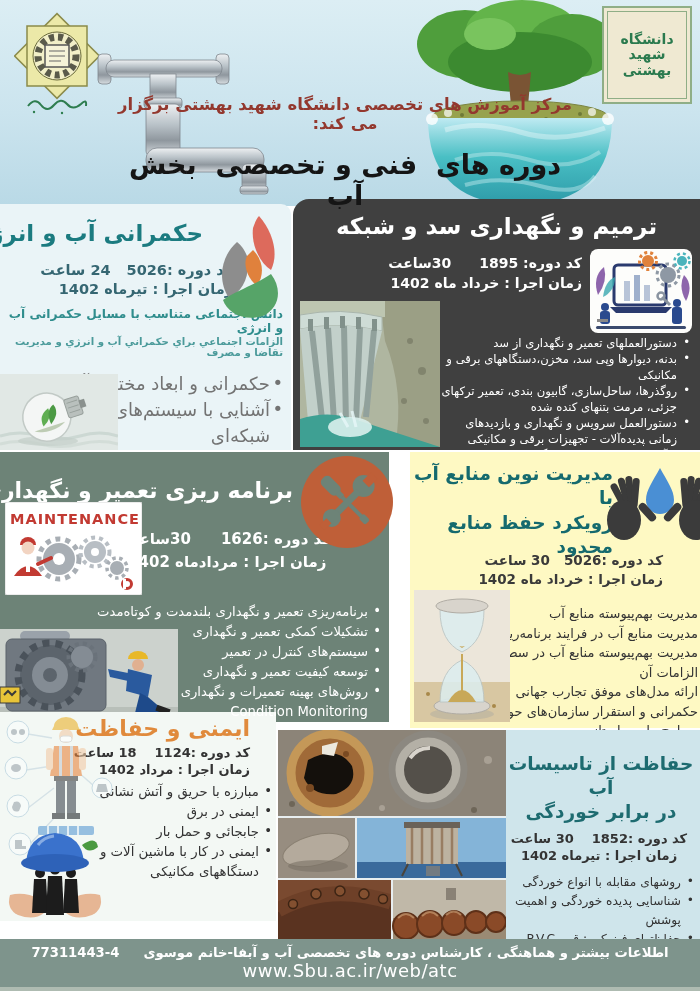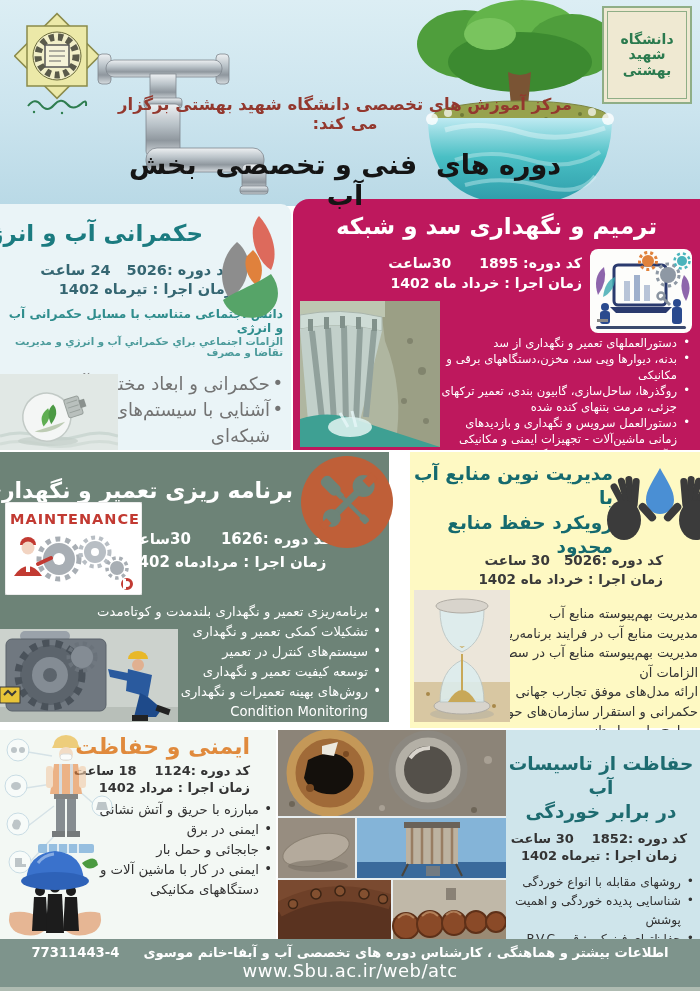--- a/index.html
+++ b/index.html
@@ -28,21 +28,21 @@
   .bullets li.no-marker::before{content:"";}
   
   .governance{left:0;top:204px;width:291px;height:246px;background:#eaf4f7;border-radius:0 10px 0 0;}
   .governance h2{margin:16px 88px 0 4px;font-size:23px;color:#1b7b80;text-align:right;white-space:nowrap;}
   .governance .info{margin:16px 58px 0 0;gap:16px;color:#356672;font-weight:bold;font-size:14.5px;}
   .governance .time{margin:3px 58px 0 0;color:#356672;font-weight:bold;font-size:14.5px;text-align:right;}
   .governance .sub1{margin:10px 8px 0 4px;font-size:12.2px;font-weight:600;color:#2f8d8d;text-align:right;}
   .governance .sub2{margin:1px 8px 0 4px;font-size:10.2px;font-weight:600;color:#4a9a9a;text-align:right;}
   .governance .bullets{margin:13px 8px 0 0;font-size:18px;color:#737373;line-height:1.45;padding-left:34px;}
   
-  .dam{left:293px;top:199px;width:407px;height:251px;background:#be185d;border-radius:16px 0 0 0;}
+  .dam{left:293px;top:199px;width:407px;height:251px;background:#404040;border-radius:16px 0 0 0;}
   .dam h2{padding-top:14px;text-align:center;font-size:23px;color:#ffffff;}
   .dam .info-wrap{position:absolute;right:118px;top:56px;color:#fff;font-weight:600;font-size:14px;}
   .dam .info{gap:28px;}
   .dam .time{margin-top:4px;text-align:right;}
   .dam .bullets{position:absolute;right:10px;top:137px;width:254px;font-size:11.6px;color:#fff;line-height:1.38;}
   
   .maint{left:0;top:452px;width:389px;height:270px;background:#6d8377;}
   .tools-circle{position:absolute;right:-4px;top:4px;width:92px;height:92px;border-radius:50%;
                 background:#bf5f38;z-index:2;}
   .maint h2{margin:26px 96px 0 4px;font-size:22px;color:#fff;text-align:right;white-space:nowrap;}
@@ -52,21 +52,21 @@
   .maint .bullets{position:absolute;right:8px;top:150px;width:312px;font-size:13.2px;color:#fff;
                   line-height:1.52;z-index:2;}
   
   .water{left:410px;top:452px;width:309px;height:276px;background:#fef9c3;}
   .water h2{margin:10px 106px 0 2px;font-size:18.5px;color:#156a6e;text-align:right;line-height:1.32;}
   .water .info-wrap{position:absolute;right:56px;top:100px;color:#3a3a3a;font-weight:600;font-size:13.5px;}
   .water .info{gap:14px;}
   .water .time{margin-top:3px;text-align:right;}
   .water .bullets{position:absolute;right:8px;top:152px;width:294px;font-size:13px;color:#333;line-height:1.5;}
   
-  .safety{left:0;top:730px;width:276px;height:209px;background:#f3f8f4;}
+  .safety{left:0;top:712px;width:276px;height:209px;background:#f3f8f4;}
   .safety h2{margin:4px 26px 0 0;font-size:22px;color:#e08a3c;text-align:right;}
   .safety .info-wrap{margin:4px 26px 0 0;color:#333;font-weight:600;font-size:13px;}
   .safety .info{gap:18px;}
   .safety .time{margin-top:2px;text-align:right;}
   .safety .bullets{position:absolute;right:4px;top:70px;width:222px;font-size:13.3px;color:#333;line-height:1.5;z-index:2;}
   
   .corr{left:278px;top:730px;width:422px;height:209px;background:#cfe5eb;}
   .corr .col{position:absolute;right:0;top:0;width:198px;}
   .corr h2{margin-top:22px;text-align:center;font-size:18.5px;color:#1d6b70;line-height:1.3;}
   .corr .info-wrap{margin:7px 4px 0 0;color:#333;font-weight:600;font-size:13px;}
@@ -253,21 +253,21 @@
       <rect x="72" y="18" width="5" height="12" fill="#8a8a82"></rect>
       <path d="M0,118 Q30,108 60,120 L140,146 L0,146 Z" fill="#3e9b8b"></path>
       <ellipse cx="50" cy="126" rx="22" ry="10" fill="#eef6f2" opacity=".9"></ellipse>
       <path d="M40,112 L48,126 M52,110 L56,126" stroke="#fff" stroke-width="3" opacity=".8"></path>
       <rect width="140" height="146" fill="#3fc8ce" opacity=".12"></rect>
     </svg>
     <ul class="bullets">
       <li>دستورالعملهای تعمیر و نگهداری از سد</li>
       <li>بدنه، دیوارها وپی سد، مخزن،دستگاههای برقی و مکانیکی</li>
       <li>روگذرها، ساحل‌سازی، گابیون بندی، تعمیر ترکهای جزئی، مرمت بتنهای کنده شده</li>
-      <li>دستورالعمل سرویس و نگهداری و بازدیدهای زمانی ماشین‌آلات - تجهیزات ایمنی و مکانیکی</li>
+      <li>دستورالعمل سرویس و نگهداری و بازدیدهای زمانی پدیده‌آلات - تجهیزات برقی و مکانیکی</li>
       <li>برآورد نیازهای تعمیراتی و نگهداری</li>
       <li>برنامه سرویس و تعمیرات سالیانه</li>
     </ul>
   </section>
 
   <section class="card maint">
     <div class="tools-circle">
       <svg width="92" height="92" viewBox="0 0 92 92">
         <g fill="#6d8377" transform="rotate(-45 46 46)">
           <rect x="40" y="12" width="12" height="22" rx="5"></rect>

